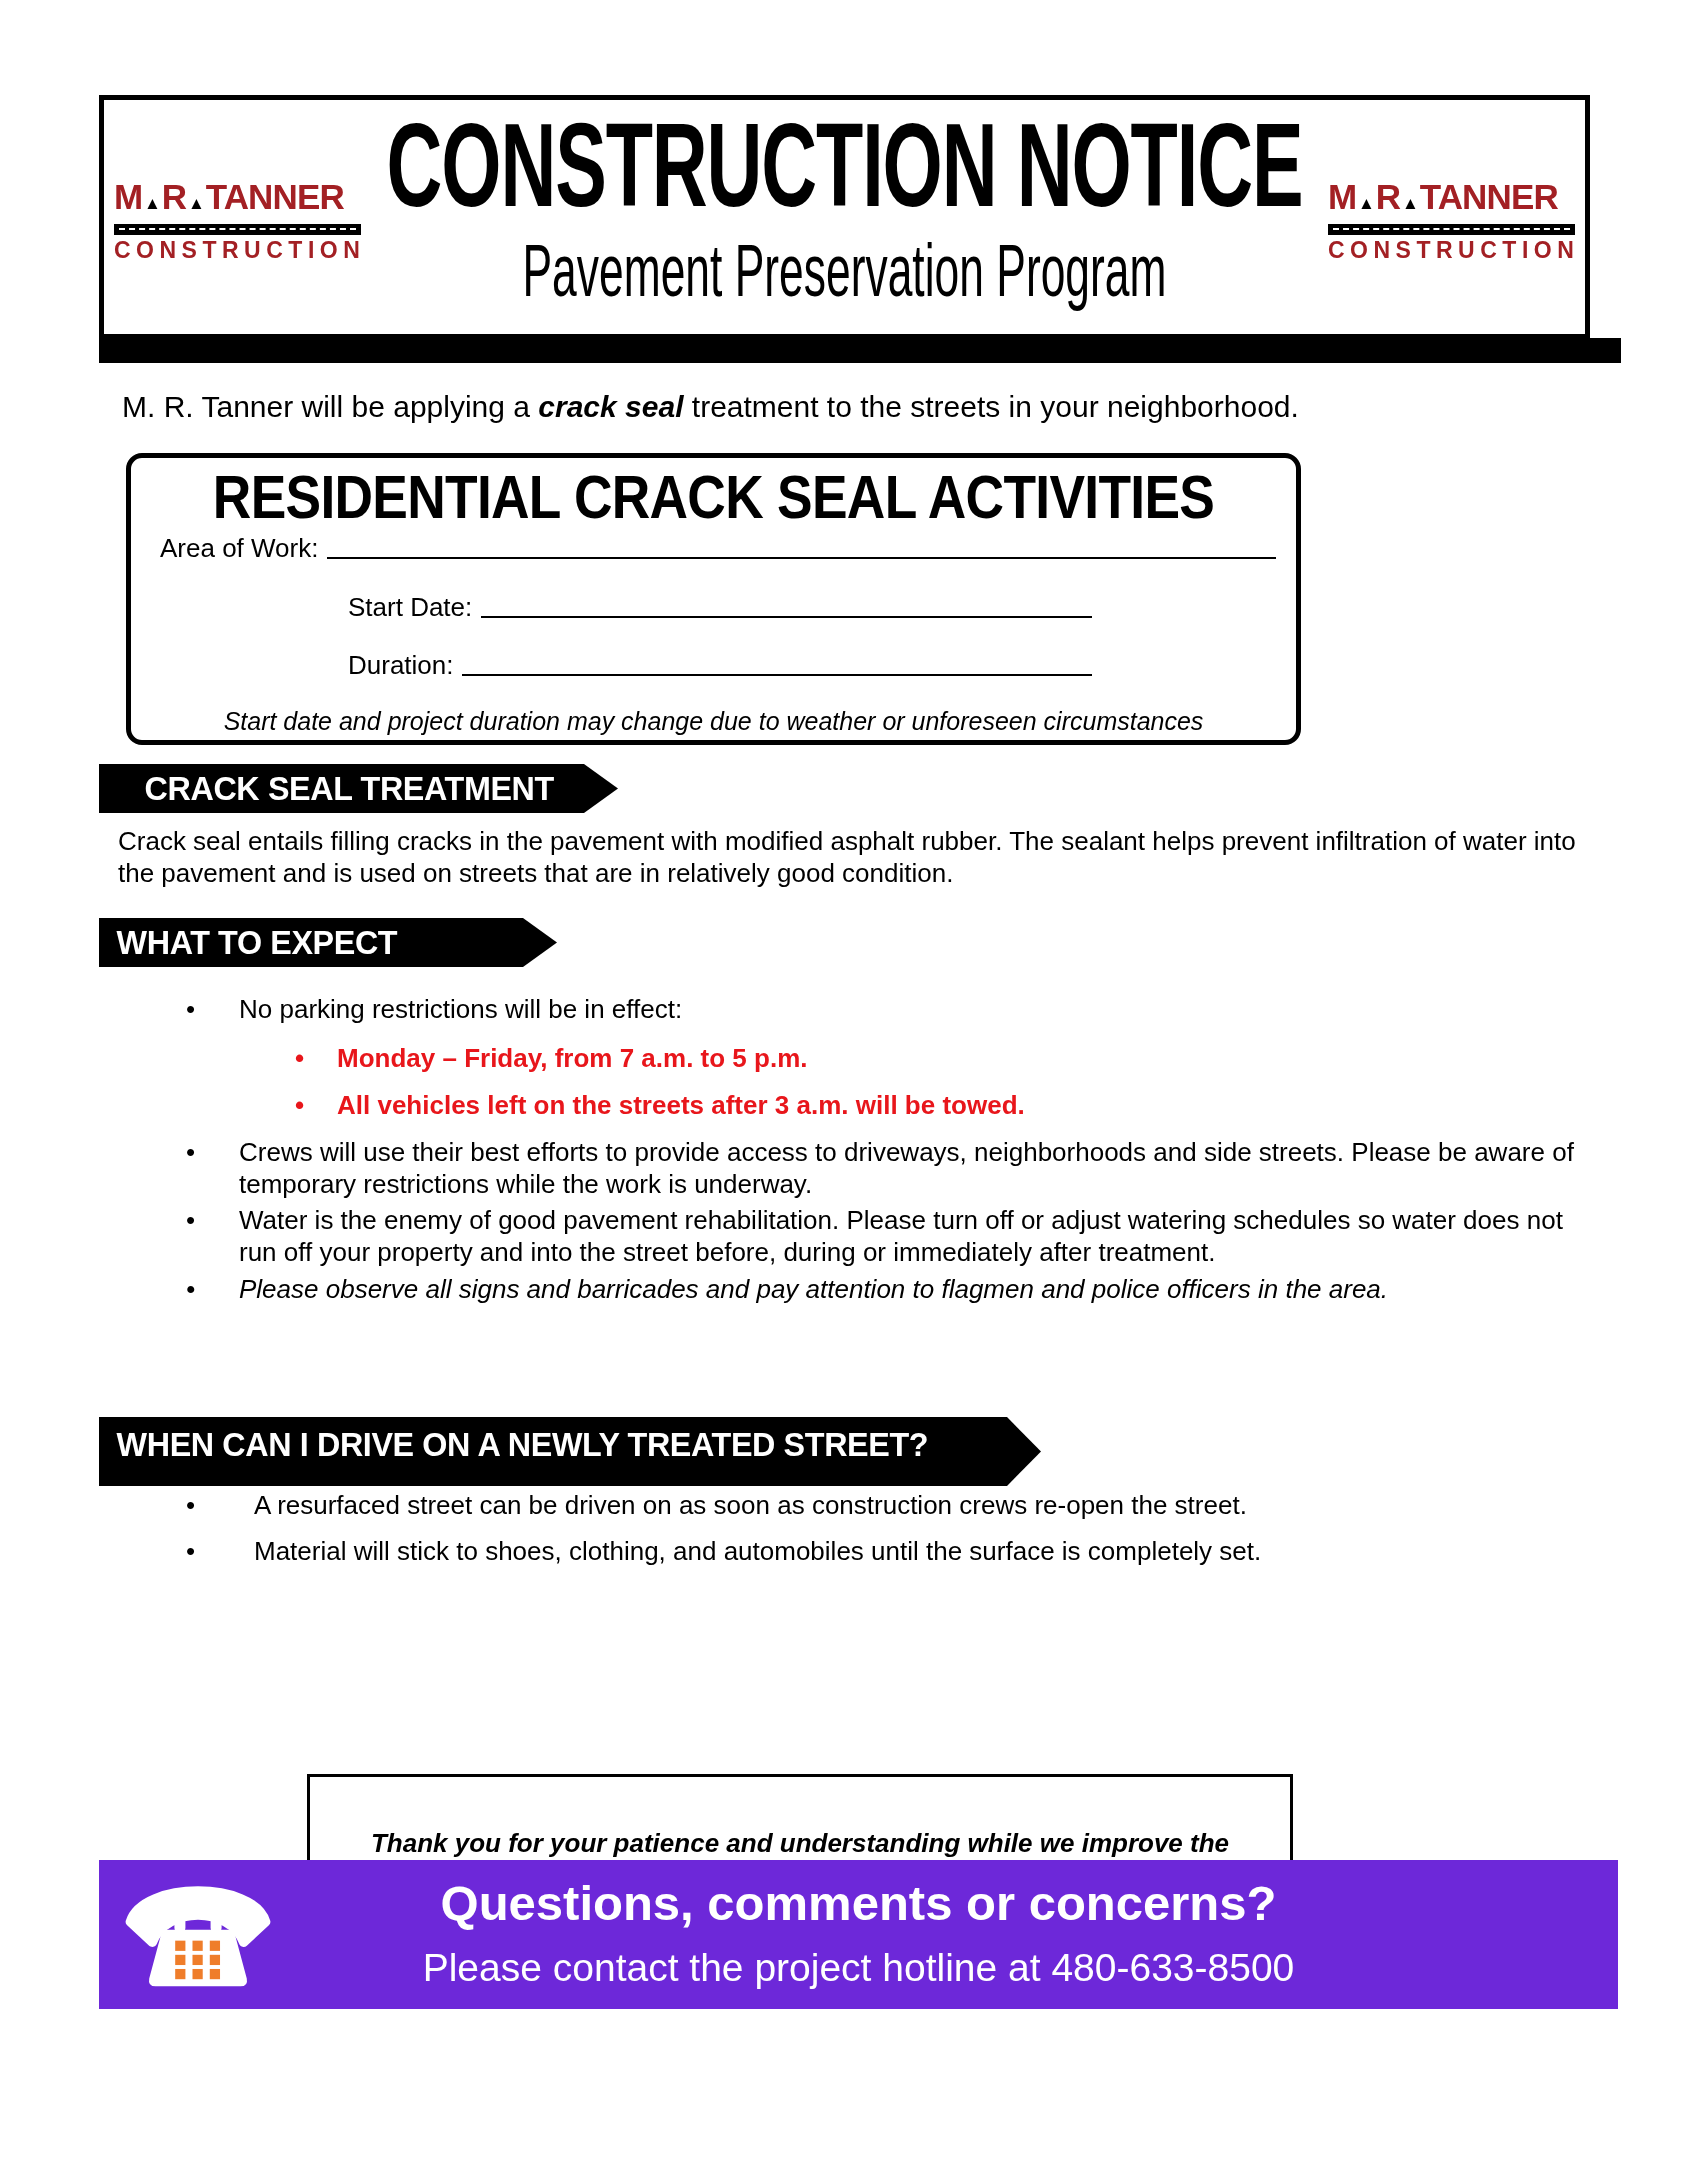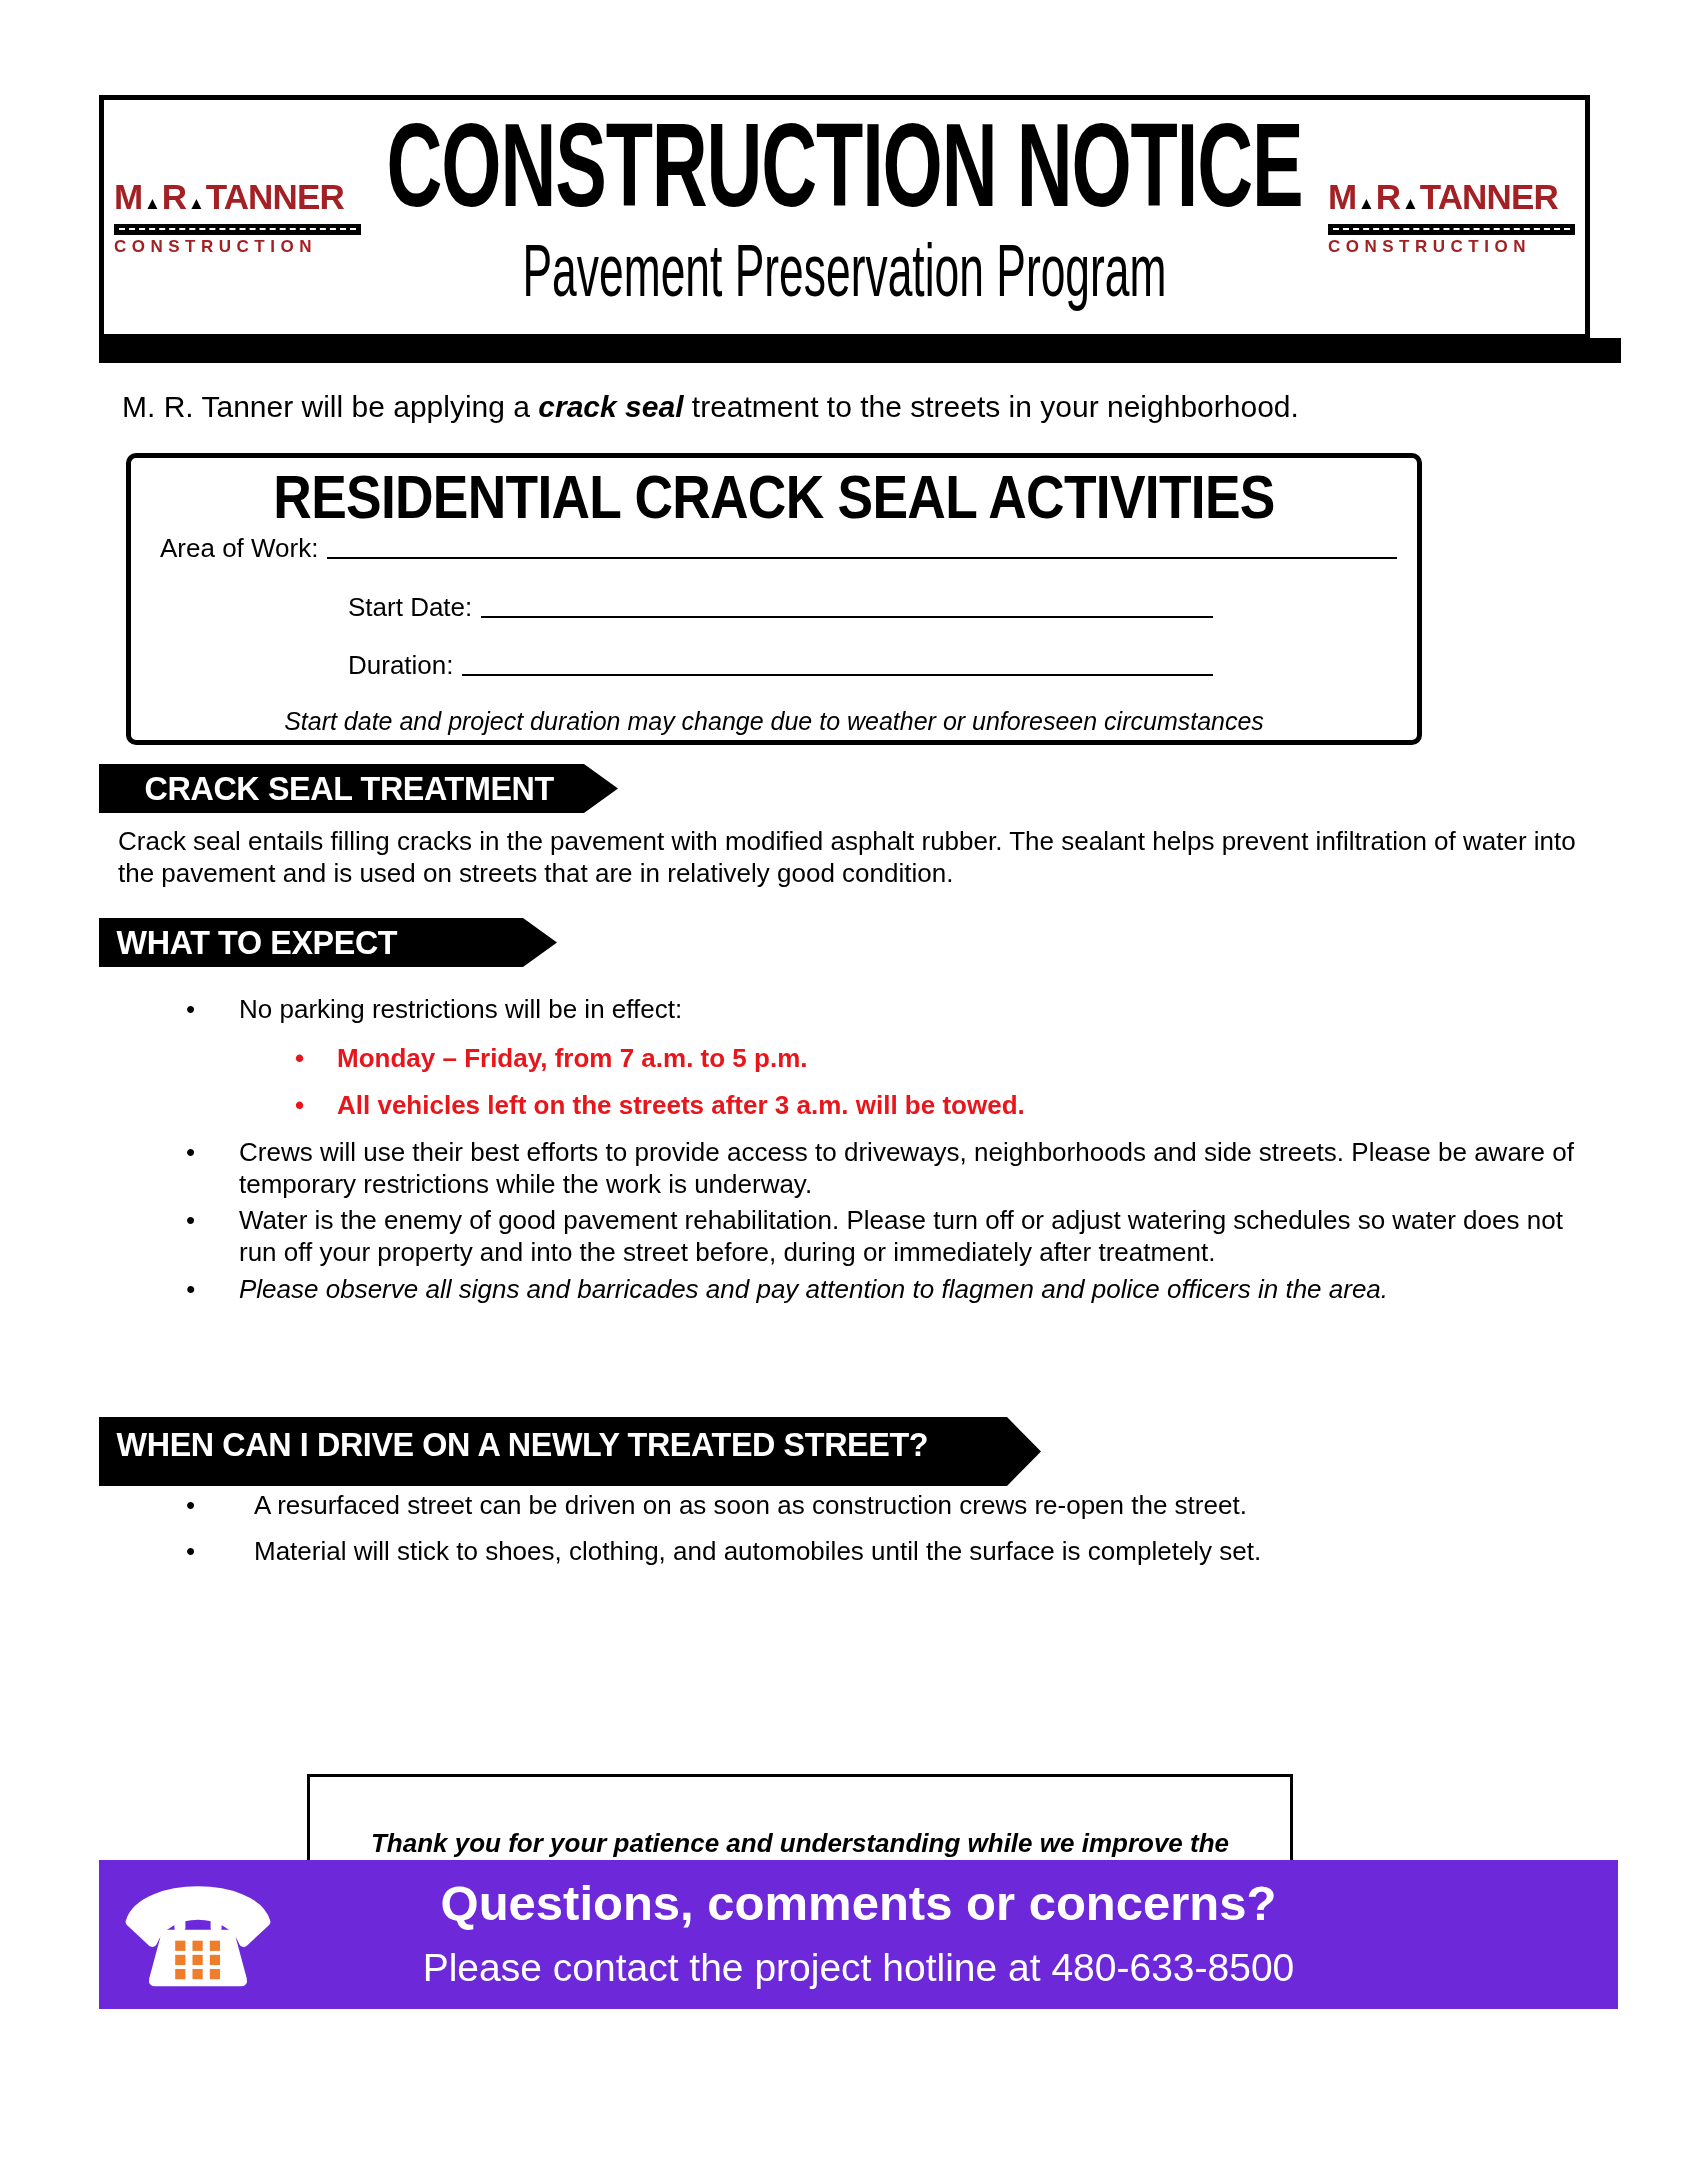--- a/index.html
+++ b/index.html
@@ -33,30 +33,30 @@
   .logo-left{left:10px;top:77px;}
   .logo-right{right:10px;top:77px;}
   .logo-line1{
     font-size:35px;font-weight:800;color:#A32024;white-space:nowrap;line-height:39px;
     letter-spacing:-0.8px;
   }
   .logo-tri{font-size:17px;color:#000;margin:0 1.7px;vertical-align:baseline;}
   .logo-road{position:relative;height:11px;background:#000;margin-top:0.8px;}
   .logo-road-dash{position:absolute;left:2%;right:2%;top:4.2px;border-top:2.5px dashed #fff;height:0;}
   .logo-line2{
-    font-size:17px;font-weight:800;color:#A32024;letter-spacing:5.5px;
+    font-size:23px;font-weight:800;color:#A32024;letter-spacing:5.5px;
     margin-top:2.5px;white-space:nowrap;
   }
   
   .intro{position:absolute;left:122px;top:391px;font-size:30px;line-height:32px;}
   .intro b i, .bold-italic{font-weight:700;font-style:italic;}
   
   .activities-box{
-    position:absolute;left:126px;top:453px;width:1296px;height:292px;
-    border:5.9px solid #000;border-radius:10px;box-sizing:border-box;background:#fff;
+    position:absolute;left:126px;top:453px;width:1175px;height:292px;
+    border:5.9px solid #000;border-radius:16px;box-sizing:border-box;background:#fff;
   }
   .activities-title{
     position:absolute;left:0;right:0;top:5px;height:67px;line-height:67px;
     text-align:center;font-size:62px;font-weight:800;white-space:nowrap;
     transform:scaleX(0.86);transform-origin:50% 50%;letter-spacing:-0.8px;
   }
   .field-row{position:absolute;display:flex;align-items:flex-end;font-size:26px;}
   .field-row .label{white-space:nowrap;padding-right:8.4px;line-height:32px;}
   .field-row .blank-line{flex:1;border-bottom:2.5px solid #000;height:0;margin-bottom:5px;}
   .row-area{left:29px;right:20px;top:74px;}

